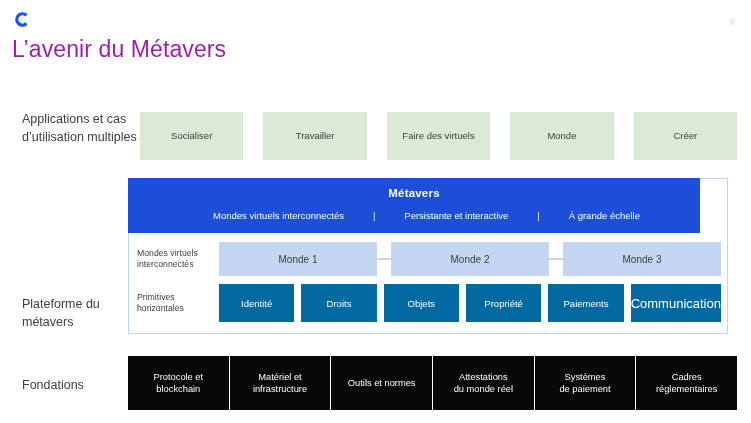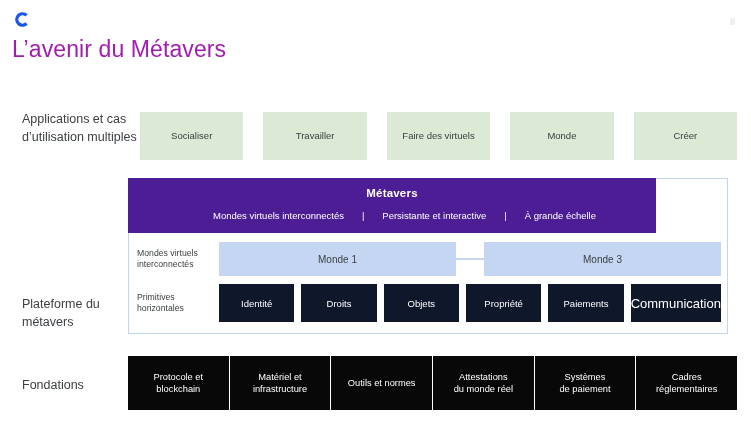--- a/index.html
+++ b/index.html
@@ -93,23 +93,23 @@
     height: 156px;
     border: 1px solid #c2d4f5;
     background: #ffffff;
     box-sizing: border-box;
   }
 
   .platform-header {
     position: absolute;
     left: -1px;
     top: -1px;
-    width: 528px;
+    width: 572px;
     height: 55px;
-    background: #4c1d95;
+    background: #1d4ed8;
     color: #ffffff;
     box-sizing: border-box;
   }
   .platform-header-title {
     position: absolute;
     top: 9px;
     left: 0;
     right: 0;
     text-align: center;
     font-size: 11.5px;
@@ -180,21 +180,21 @@
 
   .prim-boxes {
     flex: 1 1 auto;
     height: 38px;
     display: flex;
     gap: 7px;
     padding-right: 8px;
   }
   .prim-box {
     flex: 1 1 0;
-    background: #0f172a;
+    background: #0369a1;
     display: flex;
     align-items: center;
     justify-content: center;
     font-size: 9.5px;
     color: #ffffff;
     text-align: left;
     line-height: 11px;
   }
   .prim-box.small-text { font-size: 13px; }
 
@@ -273,20 +273,23 @@
     </div>
   </div>
 
   <div class="sub-row" id="worlds-row">
     <div class="sub-label">Mondes virtuels interconnectés</div>
     <div class="worlds-boxes">
       <div class="world-box">
         <span>Monde 1</span>
       </div>
       <div class="world-connector"></div>
+      <div class="world-box">
+        <span>Monde 2</span>
+      </div>
       <div class="world-connector"></div>
       <div class="world-box">
         <span>Monde 3</span>
       </div>
     </div>
   </div>
 
   <div class="sub-row" id="primitives-row">
     <div class="sub-label">Primitives horizontales</div>
     <div class="prim-boxes">

